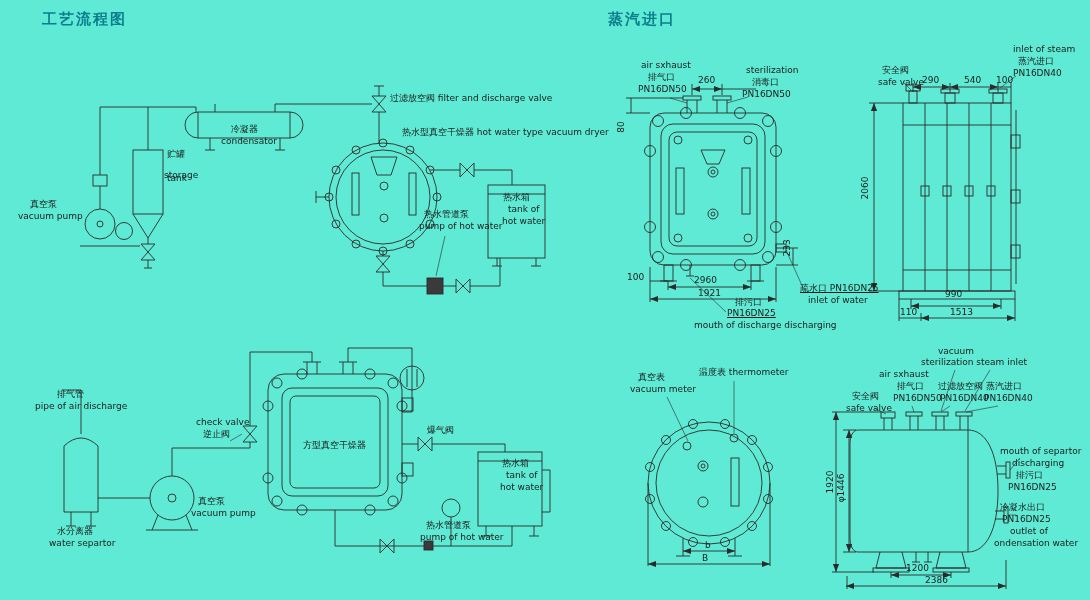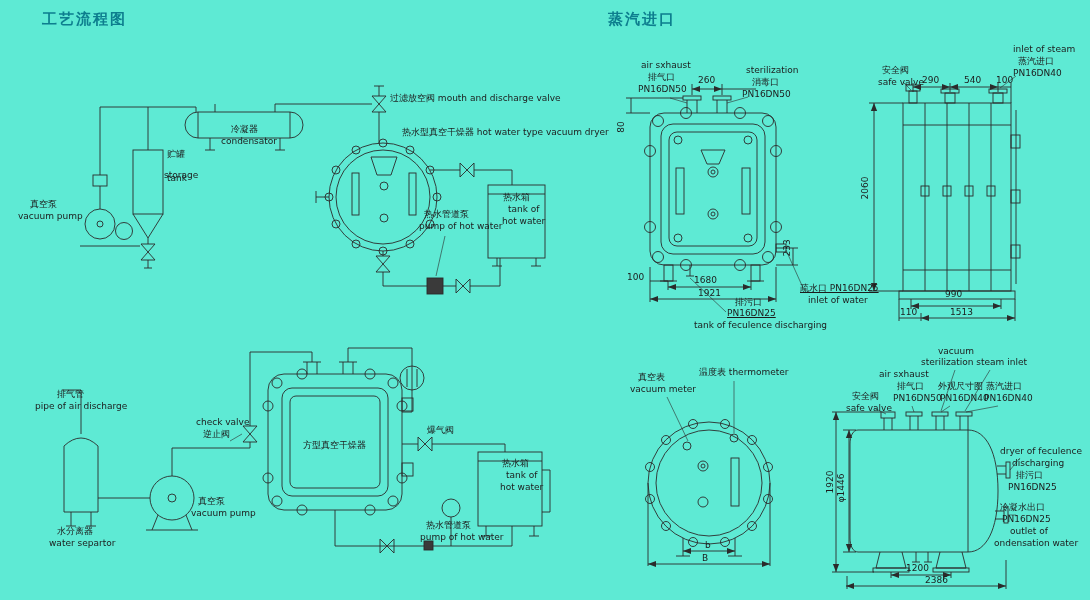--- a/index.html
+++ b/index.html
@@ -288,21 +288,21 @@
       <path d="M891,572 V578 M951,572 V578"></path>
       <path d="M891,575 H951" marker-start="url(#ar)" marker-end="url(#ar)"></path>
       <path d="M847,576 V589 M1006,560 V589"></path>
       <path d="M846,586 H1006" marker-start="url(#ar)" marker-end="url(#ar)"></path>
     </g>
   </svg>
 
   <div class="title" style="left:42px;top:10px">工艺流程图</div>
   <div class="title" style="left:608px;top:10px">蒸汽进口</div>
 
-  <div class="lb" style="left:390px;top:94px">过滤放空阀 mouth and discharge valve</div>
+  <div class="lb" style="left:390px;top:94px">过滤放空阀 filter and discharge valve</div>
   <div class="lb" style="left:402px;top:128px">热水型真空干燥器 hot water type vacuum dryer</div>
   <div class="lb" style="left:231px;top:125px">冷凝器</div>
   <div class="lb" style="left:221px;top:137px">condensator</div>
   <div class="lb" style="left:167px;top:150px">贮罐</div>
   <div class="lb" style="left:164px;top:171px">storage</div>
   <div class="lb" style="left:167px;top:174px">tank</div>
   <div class="lb" style="left:30px;top:200px">真空泵</div>
   <div class="lb" style="left:18px;top:212px">vacuum pump</div>
   <div class="lb" style="left:424px;top:210px">热水管道泵</div>
   <div class="lb" style="left:419px;top:222px">pump of hot water</div>
@@ -328,26 +328,26 @@
 
   <div class="lb" style="left:641px;top:61px">air sxhaust</div>
   <div class="lb" style="left:648px;top:73px">排气口</div>
   <div class="lb" style="left:638px;top:85px">PN16DN50</div>
   <div class="lb" style="left:746px;top:66px">sterilization</div>
   <div class="lb" style="left:752px;top:78px">消毒口</div>
   <div class="lb" style="left:742px;top:90px">PN16DN50</div>
   <div class="lb" style="left:698px;top:76px">260</div>
   <div class="lb v" style="left:616px;top:122px">80</div>
   <div class="lb" style="left:627px;top:273px">100</div>
-  <div class="lb" style="left:694px;top:276px">1680</div>
+  <div class="lb" style="left:694px;top:276px">2960</div>
   <div class="lb" style="left:698px;top:289px">1921</div>
   <div class="lb v" style="left:779px;top:243px">233</div>
   <div class="lb" style="left:735px;top:298px">排污口</div>
   <div class="lb u" style="left:727px;top:309px">PN16DN25</div>
-  <div class="lb" style="left:694px;top:321px">tank of feculence discharging</div>
+  <div class="lb" style="left:694px;top:321px">mouth of discharge discharging</div>
   <div class="lb u" style="left:800px;top:284px">疏水口 PN16DN25</div>
   <div class="lb" style="left:808px;top:296px">inlet of water</div>
 
   <div class="lb" style="left:882px;top:66px">安全阀</div>
   <div class="lb" style="left:878px;top:78px">safe valve</div>
   <div class="lb" style="left:922px;top:76px">290</div>
   <div class="lb" style="left:964px;top:76px">540</div>
   <div class="lb" style="left:996px;top:76px">100</div>
   <div class="lb" style="left:1013px;top:45px">inlet of steam</div>
   <div class="lb" style="left:1018px;top:57px">蒸汽进口</div>
@@ -363,25 +363,25 @@
   <div class="lb" style="left:705px;top:541px">b</div>
   <div class="lb" style="left:702px;top:554px">B</div>
 
   <div class="lb" style="left:938px;top:347px">vacuum</div>
   <div class="lb" style="left:921px;top:358px">sterilization steam inlet</div>
   <div class="lb" style="left:879px;top:370px">air sxhaust</div>
   <div class="lb" style="left:852px;top:392px">安全阀</div>
   <div class="lb" style="left:846px;top:404px">safe valve</div>
   <div class="lb" style="left:897px;top:382px">排气口</div>
   <div class="lb" style="left:893px;top:394px">PN16DN50</div>
-  <div class="lb" style="left:938px;top:382px">外观尺寸图</div>
+  <div class="lb" style="left:938px;top:382px">过滤放空阀</div>
   <div class="lb" style="left:940px;top:394px">PN16DN40</div>
   <div class="lb" style="left:986px;top:382px">蒸汽进口</div>
   <div class="lb" style="left:984px;top:394px">PN16DN40</div>
-  <div class="lb" style="left:1000px;top:447px">dryer of feculence</div>
+  <div class="lb" style="left:1000px;top:447px">mouth of separtor</div>
   <div class="lb" style="left:1012px;top:459px">discharging</div>
   <div class="lb" style="left:1016px;top:471px">排污口</div>
   <div class="lb" style="left:1008px;top:483px">PN16DN25</div>
   <div class="lb" style="left:1000px;top:503px">冷凝水出口</div>
   <div class="lb" style="left:1002px;top:515px">PN16DN25</div>
   <div class="lb" style="left:1010px;top:527px">outlet of</div>
   <div class="lb" style="left:994px;top:539px">ondensation water</div>
   <div class="lb v" style="left:819px;top:477px">1920</div>
   <div class="lb v" style="left:828px;top:483px">φ1446</div>
   <div class="lb" style="left:906px;top:564px">1200</div>

